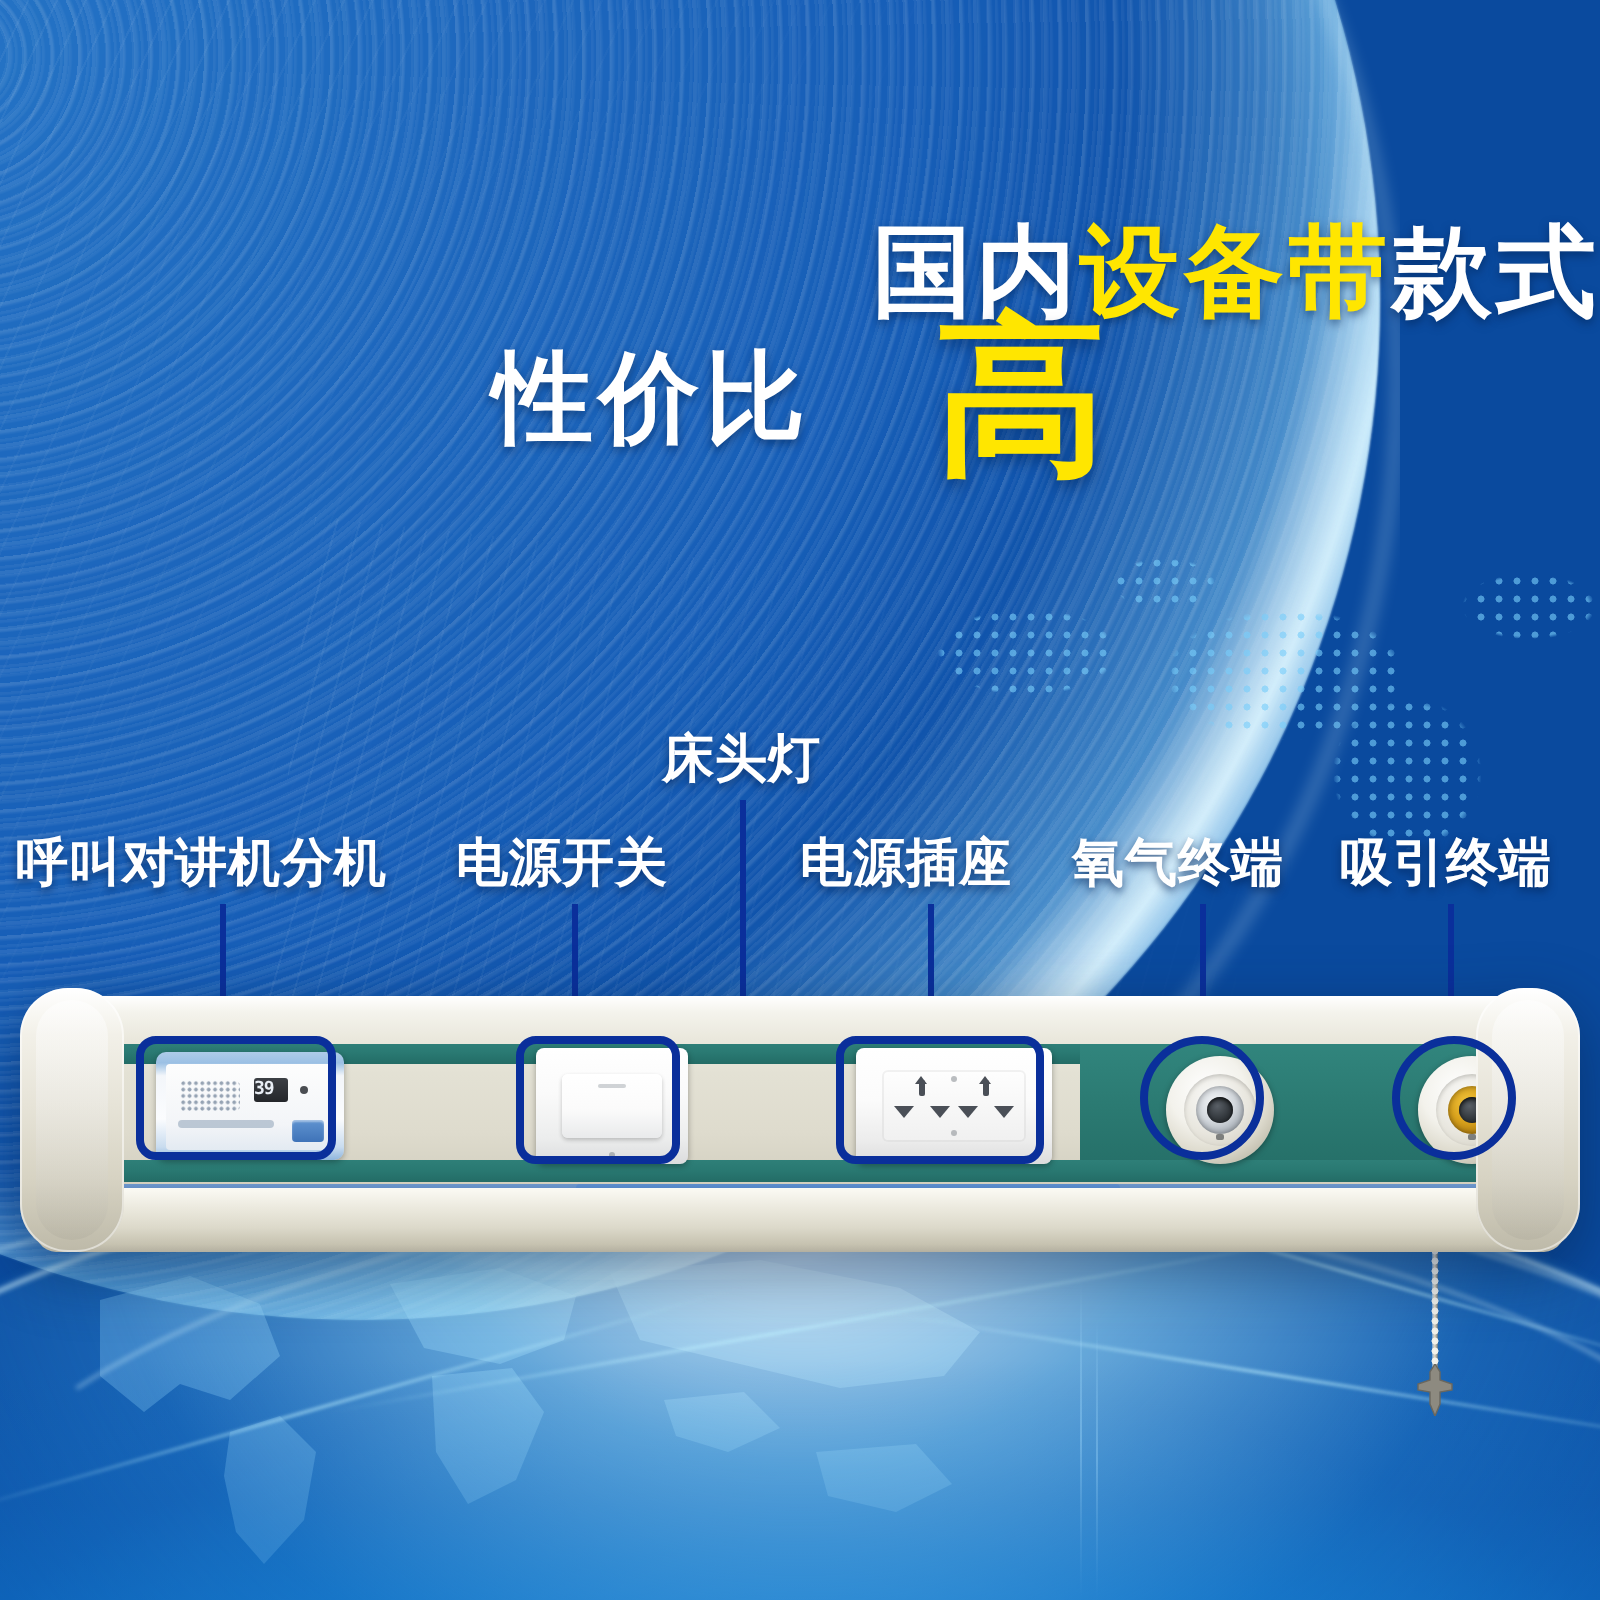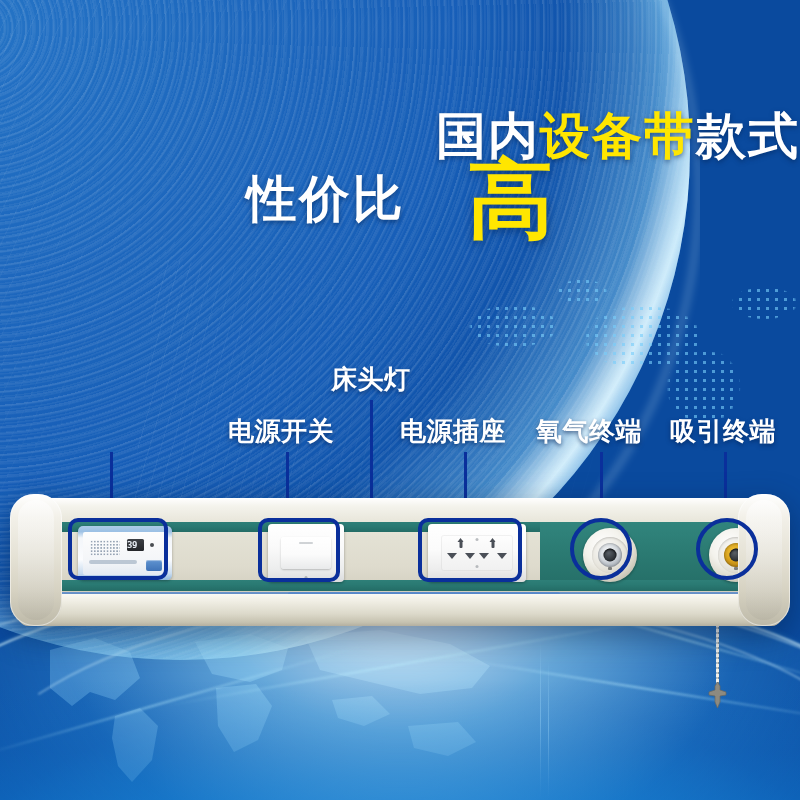--- a/index.html
+++ b/index.html
@@ -561,20 +561,21 @@
   <div class="headline">
     <div class="headline-1"><span>国内</span><span class="hl-accent">设备带</span><span>款式</span></div>
   </div>
 
   <div class="headline-2-row">
     <span class="headline-2">性价比</span>
     <span class="headline-big">高</span>
   </div>
 
   <div class="callouts">
+    <div class="callout-label" style="left:8px; top:414px;">呼叫对讲机分机</div>
     <div class="callout-label" style="left:228px; top:414px;">电源开关</div>
     <div class="callout-label" style="left:331px; top:362px;">床头灯</div>
     <div class="callout-label" style="left:536px; top:414px;">氧气终端</div>
     <div class="callout-label" style="left:400px; top:414px;">电源插座</div>
     <div class="callout-label" style="left:670px; top:414px;">吸引终端</div>
   </div>
 
   <div class="lead-line" style="left:110px; top:452px;  height:74px;"></div>
   <div class="lead-line" style="left:286px; top:452px;  height:72px;"></div>
   <div class="lead-line" style="left:370px; top:400px;  height:212px;"></div>

